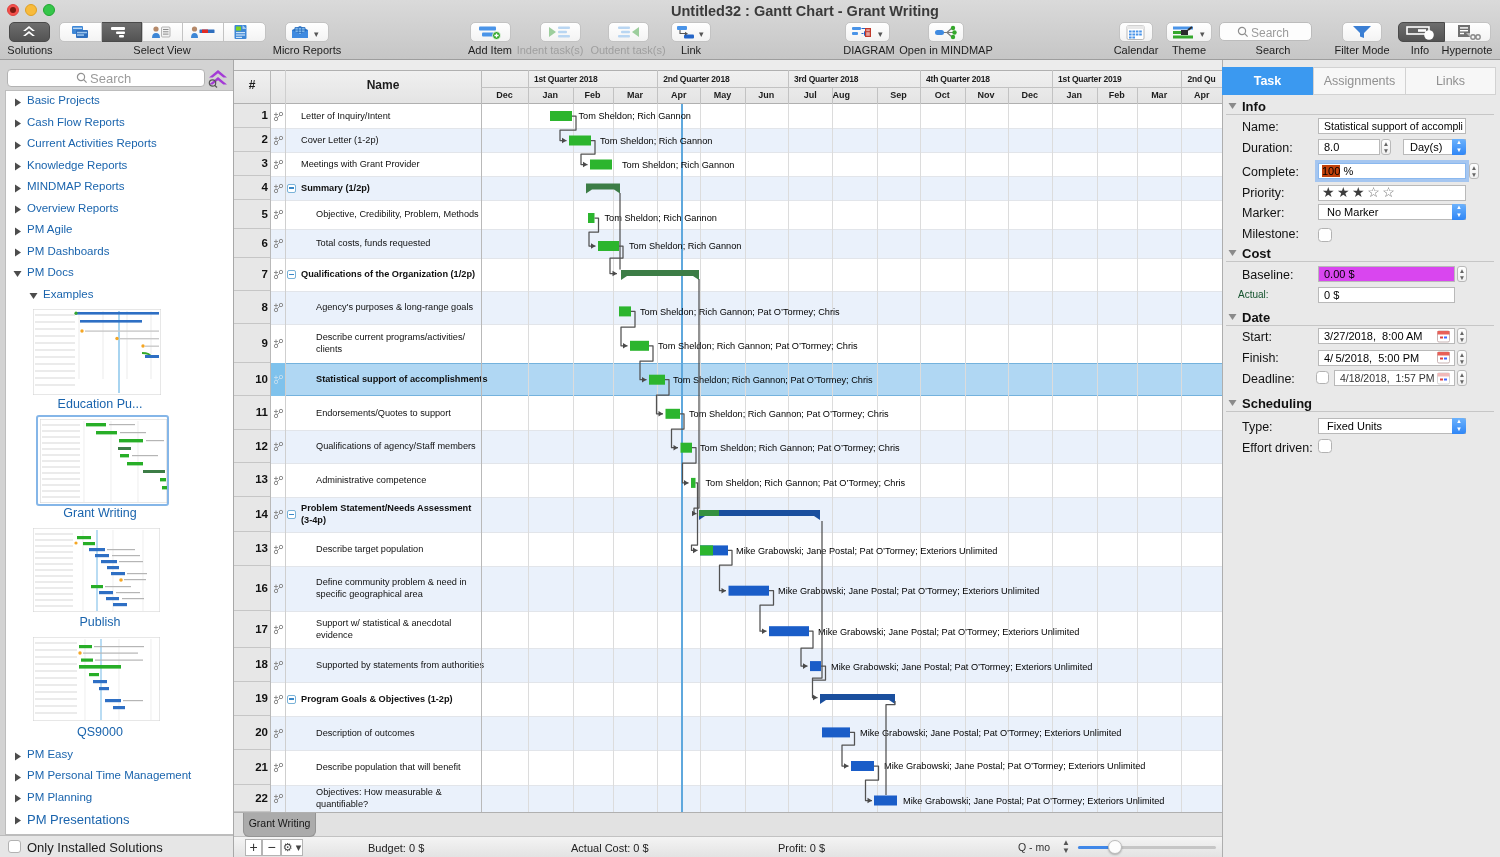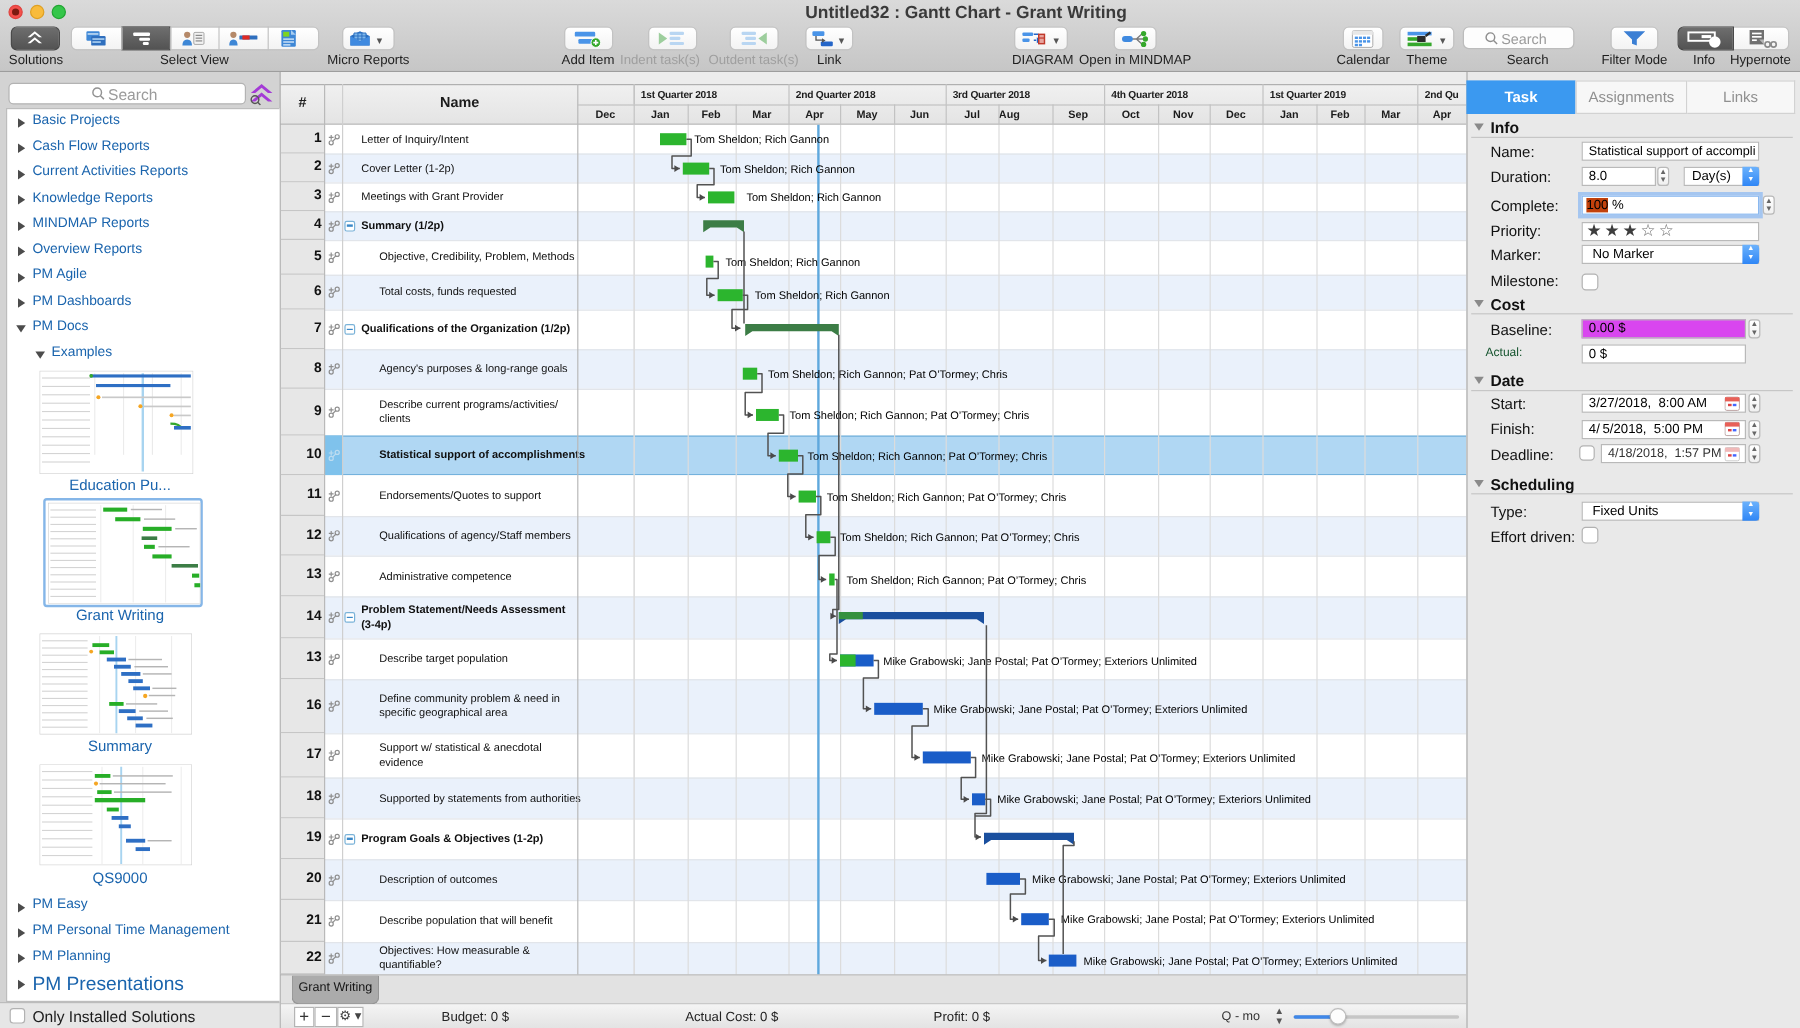--- a/index.html
+++ b/index.html
@@ -341,21 +341,21 @@
     <circle cx="88" cy="52" r="1.8" fill="#f5a623"></circle>
     <rect x="91" y="51" width="22" height="1.2" fill="#b5b5b5"></rect>
     <rect x="58" y="57" width="12" height="3.2" fill="#27ae27"></rect>
     <rect x="72" y="58" width="26" height="1.2" fill="#b5b5b5"></rect>
     <rect x="66" y="63" width="14" height="3.2" fill="#2e6fc4"></rect>
     <rect x="83" y="64" width="24" height="1.2" fill="#b5b5b5"></rect>
     <rect x="73" y="69" width="13" height="3.2" fill="#2e6fc4"></rect>
     <rect x="89" y="70" width="22" height="1.2" fill="#b5b5b5"></rect>
     <rect x="80" y="75" width="14" height="3.2" fill="#2e6fc4"></rect>
   </svg>
-<div class="abs" style="left:5px;top:615px;width:190px;text-align:center;font-size:12.5px;color:#1a64ad">Summary</div>
+<div class="abs" style="left:5px;top:615px;width:190px;text-align:center;font-size:12.5px;color:#1a64ad">Publish</div>
 <svg class="abs" style="left:33px;top:637px" width="127" height="84" viewBox="0 0 127 84">
     <rect x="0" y="0" width="127" height="84" fill="#fff" stroke="#cfcfcf" stroke-width="1"></rect>
     <line x1="52" y1="2" x2="52" y2="83" stroke="#e7e7e7" stroke-width="0.7"></line>
     <line x1="86" y1="2" x2="86" y2="83" stroke="#e7e7e7" stroke-width="0.7"></line>
     <line x1="118" y1="2" x2="118" y2="83" stroke="#e7e7e7" stroke-width="0.7"></line>
     <line x1="2" y1="6" x2="44" y2="6" stroke="#c6c6c6" stroke-width="0.7"></line>
     <line x1="2" y1="13" x2="44" y2="13" stroke="#c6c6c6" stroke-width="0.7"></line>
     <line x1="2" y1="20" x2="44" y2="20" stroke="#c6c6c6" stroke-width="0.7"></line>
     <line x1="2" y1="27" x2="44" y2="27" stroke="#c6c6c6" stroke-width="0.7"></line>
     <line x1="2" y1="34" x2="44" y2="34" stroke="#c6c6c6" stroke-width="0.7"></line>
@@ -389,21 +389,21 @@
     <path d="M1 0.5 L7 4.5 L1 8.5 Z" fill="#4c4c4c"></path>
   </svg>
 <div class="abs" style="left:27px;top:769px;font-size:11.5px;color:#1a64ad">PM Personal Time Management</div>
 <svg class="abs" style="left:14px;top:794.0px" width="8" height="9" viewBox="0 0 8 9">
     <path d="M1 0.5 L7 4.5 L1 8.5 Z" fill="#4c4c4c"></path>
   </svg>
 <div class="abs" style="left:27px;top:790.5px;font-size:11.5px;color:#1a64ad">PM Planning</div>
 <svg class="abs" style="left:14px;top:815.5px" width="8" height="9" viewBox="0 0 8 9">
     <path d="M1 0.5 L7 4.5 L1 8.5 Z" fill="#4c4c4c"></path>
   </svg>
-<div class="abs" style="left:27px;top:812px;font-size:16px;color:#1a64ad">PM Presentations</div>
+<div class="abs" style="left:27px;top:812px;font-size:13px;color:#1a64ad">PM Presentations</div>
 <div class="abs" style="left:0;top:835px;width:233px;height:22px;background:#e6e6e6;border-top:1px solid #bcbcbc"></div>
 <div class="abs" style="left:8px;top:840px;width:13px;height:13px;background:#fff;border:1px solid #b2b2b2;border-radius:3px"></div>
 <div class="abs" style="left:27px;top:840px;font-size:13px;color:#1c1c1c">Only Installed Solutions</div>
 <div class="abs" style="left:234px;top:60px;width:988px;height:10px;background:#ececec"></div>
 <div class="abs" style="left:234px;top:70px;width:988px;height:34px;background:linear-gradient(#f0f0f0,#e4e4e4);border-top:1px solid #b0b0b0;border-bottom:1px solid #b0b0b0"></div>
 <div class="abs" style="left:270px;top:104px;width:952px;height:24px;background:#ffffff"></div>
 <div class="abs" style="left:234px;top:104px;width:36px;height:24px;background:#e7e7e7;border-bottom:1px solid #c6c6c6"></div>
 <div class="abs" style="left:234px;top:109.0px;width:34px;text-align:right;font-size:11.5px;font-weight:bold;color:#111">1</div>
 <svg class="abs" style="left:273px;top:110.5px" width="11" height="11" viewBox="0 0 11 11">
     <g stroke="#8e8e8e" stroke-width="1" fill="none">

